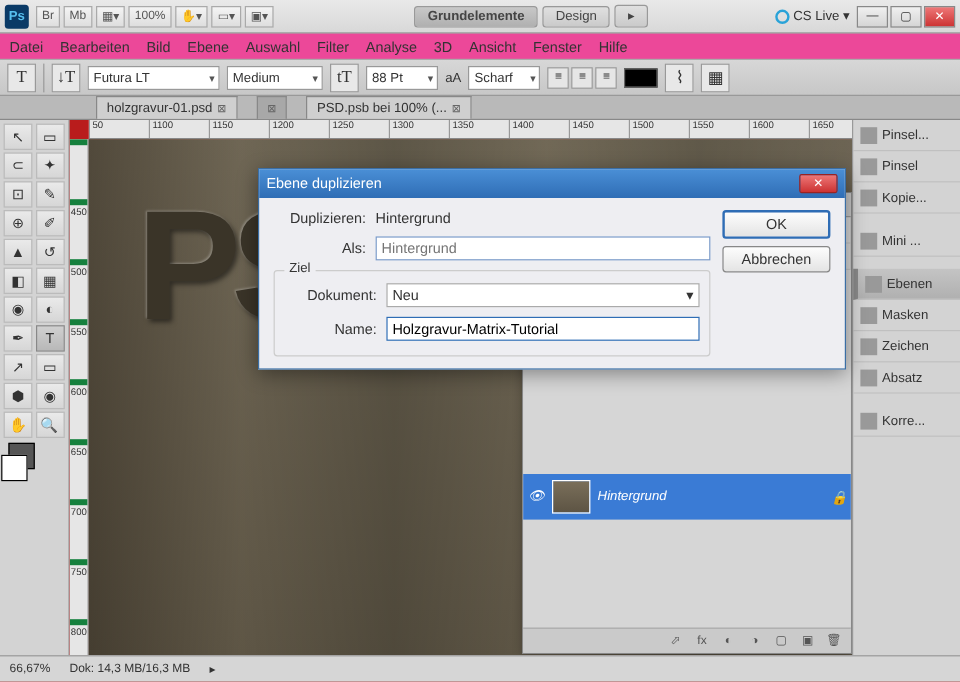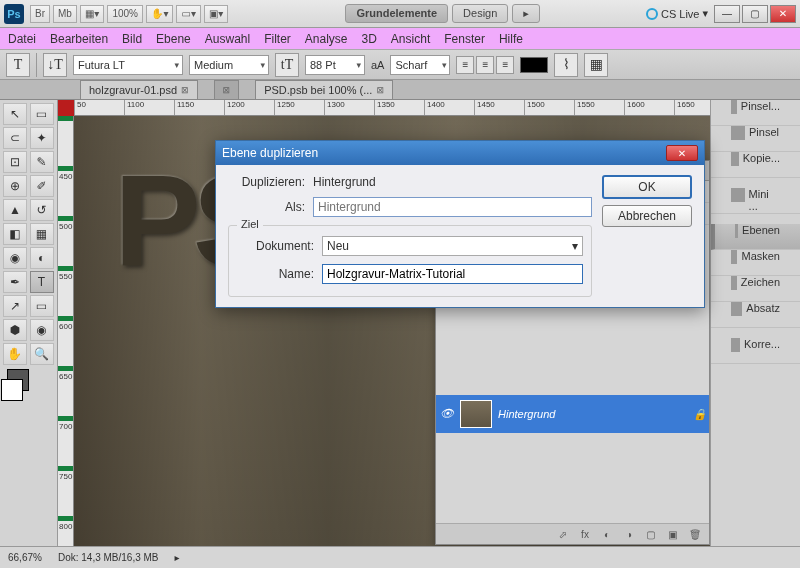--- a/index.html
+++ b/index.html
@@ -3,31 +3,31 @@
 <meta charset="utf-8">
 <style>
 * { box-sizing: border-box; margin: 0; padding: 0; font-family: "Segoe UI", Tahoma, sans-serif; }
 body { width: 800px; height: 568px; overflow: hidden; background: #b8b8b8; font-size: 11px; color: #333; position: relative; }
 
 
 .titlebar { height: 28px; background: linear-gradient(#e9e9e9,#d8d8d8); border-bottom: 1px solid #9a9a9a; display: flex; align-items: center; padding: 0 4px; }
 .ps-ico { width: 20px; height: 20px; background:#0a3a66; color:#58c0ef; font-weight:bold; font-size:11px; display:flex; align-items:center; justify-content:center; border-radius:3px; margin-right:6px;}
 .tb-btn { height:18px; padding:0 4px; border:1px solid #aaa; background:linear-gradient(#f4f4f4,#dedede); margin-right:3px; font-size:10px; display:flex; align-items:center; color:#555;}
 .tb-group { display:flex; align-items:center; margin-right:8px; }
-.tb-center { flex:1; display:flex; justify-content:center; gap:4px;}
+.tb-center { flex:1; display:flex; justify-content:center; gap:4px;align-items:center;}
 .tb-pill { padding:2px 10px; border:1px solid #999; border-radius:3px; background:linear-gradient(#e0e0e0,#cacaca); font-size:11px; color:#444;}
 .tb-pill.active{ background:linear-gradient(#c8c8c8,#b0b0b0); font-weight:bold;}
 .cslive{ display:flex; align-items:center; gap:3px; margin-right:6px;}
 .cs-dot{width:12px;height:12px;border:2px solid #2aa3d8;border-radius:50%;}
 .win-btns{display:flex;gap:2px;}
 .win-btn{width:26px;height:18px;border:1px solid #888;background:linear-gradient(#f0f0f0,#d5d5d5);display:flex;align-items:center;justify-content:center;font-size:10px;}
 .win-btn.close{background:linear-gradient(#e77,#c33);color:#fff;}
 
 
-.menubar{height:22px;background:#f0abfc;border-bottom:1px solid #aaa;display:flex;align-items:center;padding:0 8px;gap:14px;font-size:12px;}
+.menubar{height:22px;background:#ec4899;border-bottom:1px solid #aaa;display:flex;align-items:center;padding:0 8px;gap:14px;font-size:12px;}
 
 
 .optbar{height:30px;background:linear-gradient(#d7d7d7,#c7c7c7);border-bottom:1px solid #999;display:flex;align-items:center;padding:0 6px;gap:6px;}
 .opt-ico{width:24px;height:24px;border:1px solid #999;background:#e8e8e8;display:flex;align-items:center;justify-content:center;font-family:serif;font-size:14px;}
 .opt-sep{width:1px;height:24px;background:#999;}
 .opt-dd{height:20px;border:1px solid #999;background:#fff;padding:0 18px 0 4px;font-size:11px;position:relative;display:flex;align-items:center;}
 .opt-dd::after{content:"▾";position:absolute;right:3px;font-size:9px;color:#555;}
 .opt-sw{width:28px;height:16px;background:#000;border:1px solid #666;}
 .opt-align{display:flex;gap:2px;}
 .opt-align span{width:18px;height:18px;border:1px solid #999;background:#e6e6e6;display:flex;align-items:center;justify-content:center;font-size:10px;}
@@ -55,21 +55,21 @@
 
 .canvas{position:absolute;top:16px;left:16px;right:0;bottom:0;background:
  linear-gradient(90deg,rgba(80,70,55,.6) 0%,rgba(130,120,100,.4) 20%,rgba(90,85,70,.5) 40%,rgba(140,130,110,.4) 60%,rgba(100,95,80,.5) 80%,rgba(120,110,95,.4) 100%),
  linear-gradient(180deg,#8a8270 0%,#756d5c 100%);
  background-blend-mode:multiply;
  position:absolute;overflow:hidden;}
 .wood-text{position:absolute;top:30px;left:40px;font-family:"Arial Black",sans-serif;font-size:130px;font-weight:900;color:#3a3428;text-shadow:2px 2px 4px rgba(0,0,0,.5), -1px -1px 2px rgba(255,255,255,.3);letter-spacing:-8px;}
 
 
 .rdock{width:90px;background:#d3d3d3;border-left:1px solid #999;}
-.rdock-item{height:26px;display:flex;padding:0 20px;gap:4px;border-bottom:1px solid #c0c0c0;font-size:11px;}
+.rdock-item{height:26px;display:flex;align-items:center;padding:0 6px;gap:4px;border-bottom:1px solid #c0c0c0;font-size:11px;}
 .rdock-item.sel{background:linear-gradient(#c4c4c4,#b0b0b0);border-left:4px solid #888;}
 .rdock-ico{width:14px;height:14px;background:#999;}
 .rdock-gap{height:10px;}
 
 
 .layers{position:absolute;top:60px;right:0;width:275px;background:#d6d6d6;border:1px solid #888;box-shadow:0 2px 8px rgba(0,0,0,.3);font-size:11px;}
 .ly-tabs{display:flex;background:#c6c6c6;border-bottom:1px solid #999;}
 .ly-tab{padding:3px 8px;border-right:1px solid #999;font-size:10px;}
 .ly-tab.act{background:#d6d6d6;font-weight:bold;}
 .ly-arrow{margin-left:auto;padding:3px 6px;}

